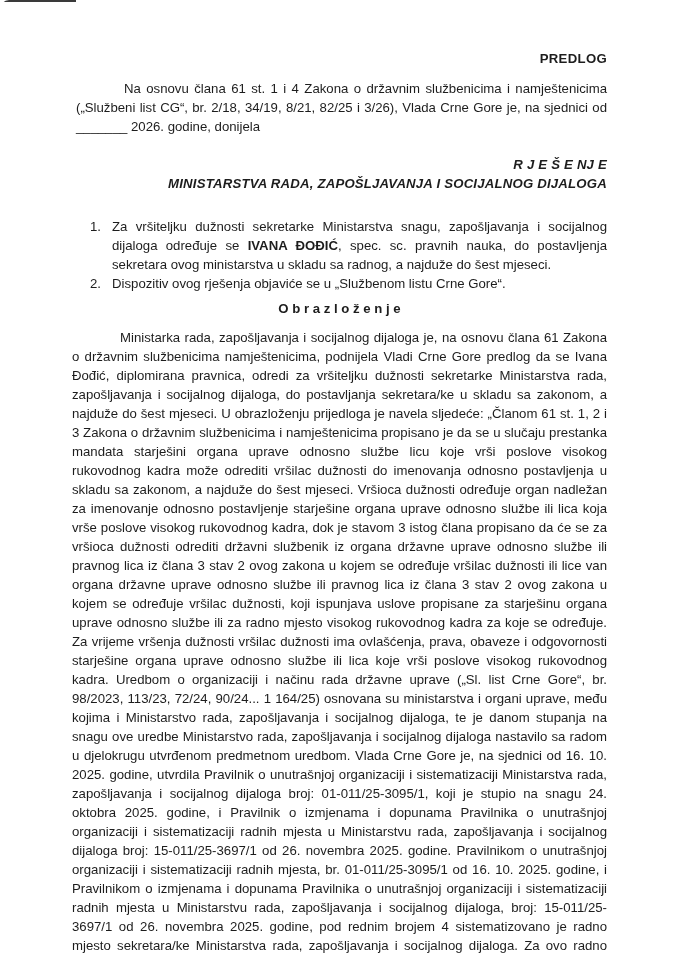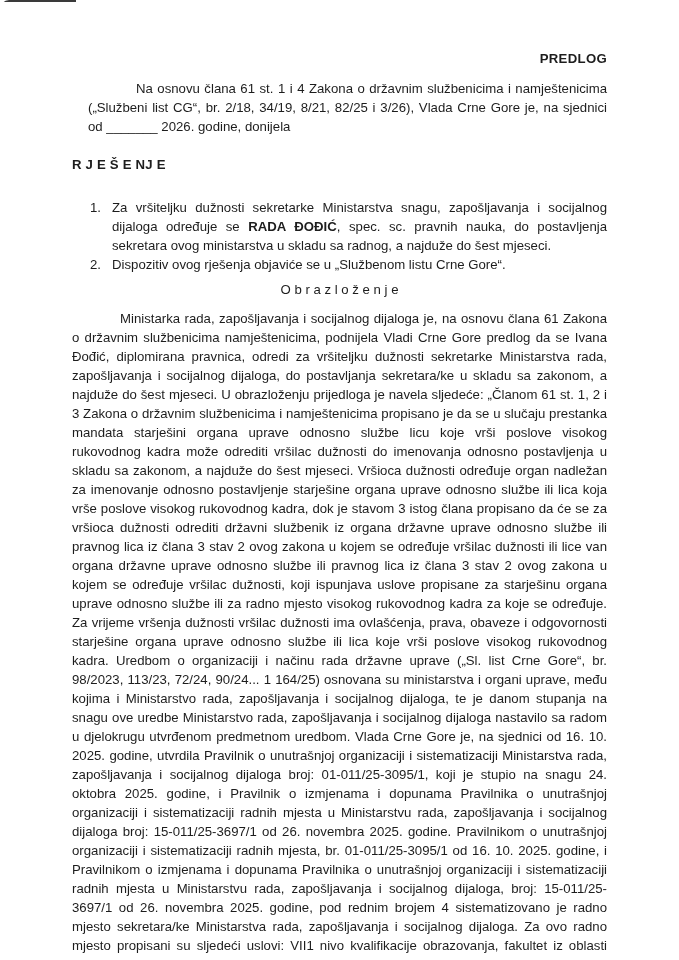--- a/index.html
+++ b/index.html
@@ -30,28 +30,29 @@
     height: 2px;
     background: #3a3a3a;
   }
   .tag {
     text-align: right;
     font-weight: bold;
     letter-spacing: 0.3px;
     margin: 0 0 11px 0;
   }
   .intro {
-    margin: 0 0 19px 16px;
+    margin: 0 0 19px 4px;
     text-align: justify;
     text-indent: 48px;
   }
   .title {
-    text-align: left;
+    text-align: right;
     font-weight: bold;
     margin: 0 0 24px 0;
+    font-style: italic;
   }
   .title div { letter-spacing: 0.2px; }
   .items {
     margin: 0 0 6px 0;
     padding: 0;
     list-style: none;
   }
   .items li {
     display: flex;
     align-items: flex-start;
@@ -59,21 +60,21 @@
   .items .num {
     flex: 0 0 22px;
     margin-left: 18px;
   }
   .items .txt {
     flex: 1 1 auto;
     text-align: justify;
   }
   .heading {
     text-align: center;
-    font-weight: normal;
+    font-weight: bold;
     margin: 0 0 10px 0;
   }
   .body-par {
     margin: 0;
     text-align: justify;
     text-indent: 48px;
   }
   b { font-weight: bold; }
 </style>
 </head>
@@ -81,26 +82,27 @@
 
 <div class="page">
   <div class="scan-artifact"></div>
 
   <div class="tag">PREDLOG</div>
 
   <p class="intro">Na osnovu člana 61 st. 1 i 4 Zakona o državnim službenicima i namještenicima („Službeni list CG“, br. 2/18, 34/19, 8/21, 82/25 i 3/26), Vlada Crne Gore je, na sjednici od _______ 2026. godine, donijela</p>
 
   <div class="title">
     <div>R J E Š E NJ E</div>
+    <div>MINISTARSTVA RADA, ZAPOŠLJAVANJA I SOCIJALNOG DIJALOGA</div>
   </div>
 
   <ol class="items">
     <li>
       <span class="num">1.</span>
-      <span class="txt"><span>Za vršiteljku dužnosti sekretarke Ministarstva snagu, zapošljavanja i socijalnog dijaloga određuje se </span><b>RADA ĐOĐIĆ</b><span>, spec. sc. pravnih nauka, do postavljenja sekretara ovog ministarstva u skladu sa radnog, a najduže do šest mjeseci.</span></span>
+      <span class="txt"><span>Za vršiteljku dužnosti sekretarke Ministarstva snagu, zapošljavanja i socijalnog dijaloga određuje se </span><b>IVANA ĐOĐIĆ</b><span>, spec. sc. pravnih nauka, do postavljenja sekretara ovog ministarstva u skladu sa radnog, a najduže do šest mjeseci.</span></span>
     </li>
     <li>
       <span class="num">2.</span>
       <span class="txt"><span>Dispozitiv ovog rješenja objaviće se u „Službenom listu Crne Gore“.</span></span>
     </li>
   </ol>
 
   <div class="heading">O b r a z l o ž e n j e</div>
 
   <p class="body-par">Ministarka rada, zapošljavanja i socijalnog dijaloga je, na osnovu člana 61 Zakona o državnim službenicima namještenicima, podnijela Vladi Crne Gore predlog da se Ivana Đođić, diplomirana pravnica, odredi za vršiteljku dužnosti sekretarke Ministarstva rada, zapošljavanja i socijalnog dijaloga, do postavljanja sekretara/ke u skladu sa zakonom, a najduže do šest mjeseci. U obrazloženju prijedloga je navela sljedeće: „Članom 61 st. 1, 2 i 3 Zakona o državnim službenicima i namještenicima propisano je da se u slučaju prestanka mandata starješini organa uprave odnosno službe licu koje vrši poslove visokog rukovodnog kadra može odrediti vršilac dužnosti do imenovanja odnosno postavljenja u skladu sa zakonom, a najduže do šest mjeseci. Vršioca dužnosti određuje organ nadležan za imenovanje odnosno postavljenje starješine organa uprave odnosno službe ili lica koja vrše poslove visokog rukovodnog kadra, dok je stavom 3 istog člana propisano da će se za vršioca dužnosti odrediti državni službenik iz organa državne uprave odnosno službe ili pravnog lica iz člana 3 stav 2 ovog zakona u kojem se određuje vršilac dužnosti ili lice van organa državne uprave odnosno službe ili pravnog lica iz člana 3 stav 2 ovog zakona u kojem se određuje vršilac dužnosti, koji ispunjava uslove propisane za starješinu organa uprave odnosno službe ili za radno mjesto visokog rukovodnog kadra za koje se određuje. Za vrijeme vršenja dužnosti vršilac dužnosti ima ovlašćenja, prava, obaveze i odgovornosti starješine organa uprave odnosno službe ili lica koje vrši poslove visokog rukovodnog kadra. Uredbom o organizaciji i načinu rada državne uprave („Sl. list Crne Gore“, br. 98/2023, 113/23, 72/24, 90/24... 1 164/25) osnovana su ministarstva i organi uprave, među kojima i Ministarstvo rada, zapošljavanja i socijalnog dijaloga, te je danom stupanja na snagu ove uredbe Ministarstvo rada, zapošljavanja i socijalnog dijaloga nastavilo sa radom u djelokrugu utvrđenom predmetnom uredbom. Vlada Crne Gore je, na sjednici od 16. 10. 2025. godine, utvrdila Pravilnik o unutrašnjoj organizaciji i sistematizaciji Ministarstva rada, zapošljavanja i socijalnog dijaloga broj: 01-011/25-3095/1, koji je stupio na snagu 24. oktobra 2025. godine, i Pravilnik o izmjenama i dopunama Pravilnika o unutrašnjoj organizaciji i sistematizaciji radnih mjesta u Ministarstvu rada, zapošljavanja i socijalnog dijaloga broj: 15-011/25-3697/1 od 26. novembra 2025. godine. Pravilnikom o unutrašnjoj organizaciji i sistematizaciji radnih mjesta, br. 01-011/25-3095/1 od 16. 10. 2025. godine, i Pravilnikom o izmjenama i dopunama Pravilnika o unutrašnjoj organizaciji i sistematizaciji radnih mjesta u Ministarstvu rada, zapošljavanja i socijalnog dijaloga, broj: 15-011/25-3697/1 od 26. novembra 2025. godine, pod rednim brojem 4 sistematizovano je radno mjesto sekretara/ke Ministarstva rada, zapošljavanja i socijalnog dijaloga. Za ovo radno mjesto propisani su sljedeći uslovi: VII1 nivo kvalifikacije obrazovanja, fakultet iz oblasti društvenih nauka – pravo i najmanje sedam godina radnog iskustva, od čega dvije godine na poslovima rukovođenja, ili najmanje VI nivo kvalifikacije obrazovanja i najmanje sedam godina radnog iskustva, od čega tri godine na poslovima rukovođenja, položen stručni ispit za rad u državnim organima i poznavanje rada na računaru. Kako je predmetno radno mjesto upražnjeno, ukazala se potreba za određivanjem vršioca dužnosti istog, a naročito</p>

